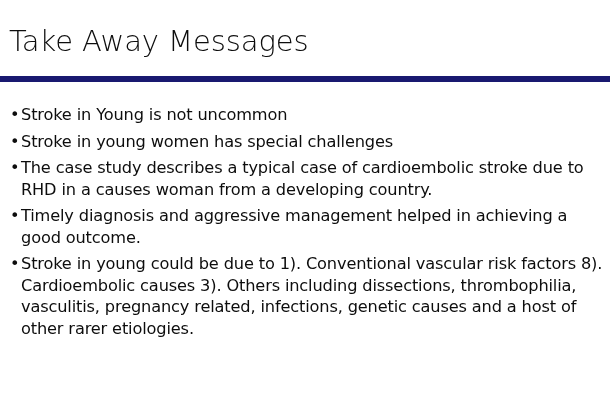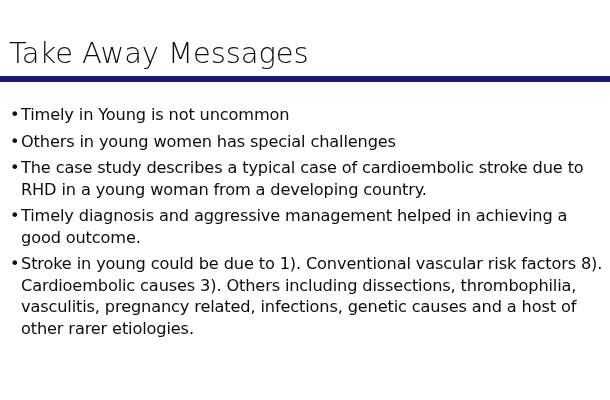--- a/index.html
+++ b/index.html
@@ -16,21 +16,21 @@
   .slide {
     position: relative;
     width: 610px;
     height: 400px;
     background: #ffffff;
     box-sizing: border-box;
   }
   .title-block {
     position: absolute;
     left: 9px;
-    top: 33px;
+    top: 21px;
     right: 12px;
     height: 44px;
   }
   .slide-title {
     font-family: "DejaVu Sans", sans-serif;
     font-size: 29px;
     font-weight: 300;
     color: #0d0d0d;
     letter-spacing: -0.1px;
     line-height: 40px;
@@ -86,31 +86,31 @@
   <div class="title-block">
     <div class="slide-title">Take Away Messages</div>
   </div>
 
   <div class="title-rule"></div>
 
   <div class="body-block">
 
     <div class="bullet-item">
       <span class="bullet-marker">•</span>
-      <span class="bullet-text">Timely in Young is not uncommon</span>
+      <span class="bullet-text">Stroke in Young is not uncommon</span>
     </div>
 
     <div class="bullet-item">
       <span class="bullet-marker">•</span>
-      <span class="bullet-text">Others in young women has special challenges</span>
+      <span class="bullet-text">Stroke in young women has special challenges</span>
     </div>
 
     <div class="bullet-item">
       <span class="bullet-marker">•</span>
-      <span class="bullet-text">The case study describes a typical case of cardioembolic stroke due to RHD in a young woman from a developing country.</span>
+      <span class="bullet-text">The case study describes a typical case of cardioembolic stroke due to RHD in a causes woman from a developing country.</span>
     </div>
 
     <div class="bullet-item">
       <span class="bullet-marker">•</span>
       <span class="bullet-text">Timely diagnosis and aggressive management helped in achieving a good outcome.</span>
     </div>
 
     <div class="bullet-item">
       <span class="bullet-marker">•</span>
       <span class="bullet-text">Stroke in young could be due to 1). Conventional vascular risk factors 8). Cardioembolic causes 3). Others including dissections, thrombophilia, vasculitis, pregnancy related, infections, genetic causes and a host of other rarer etiologies.</span>

